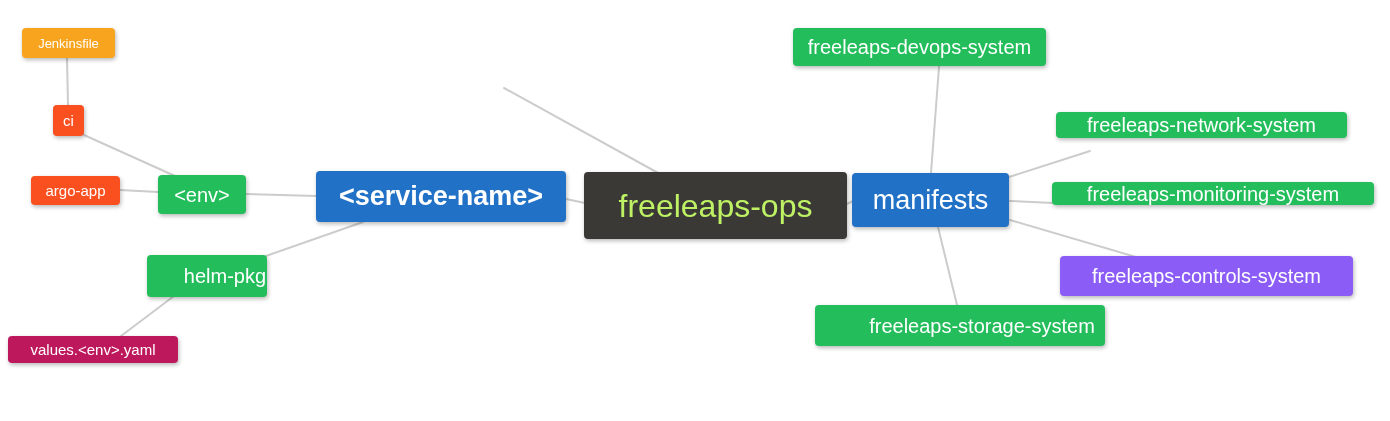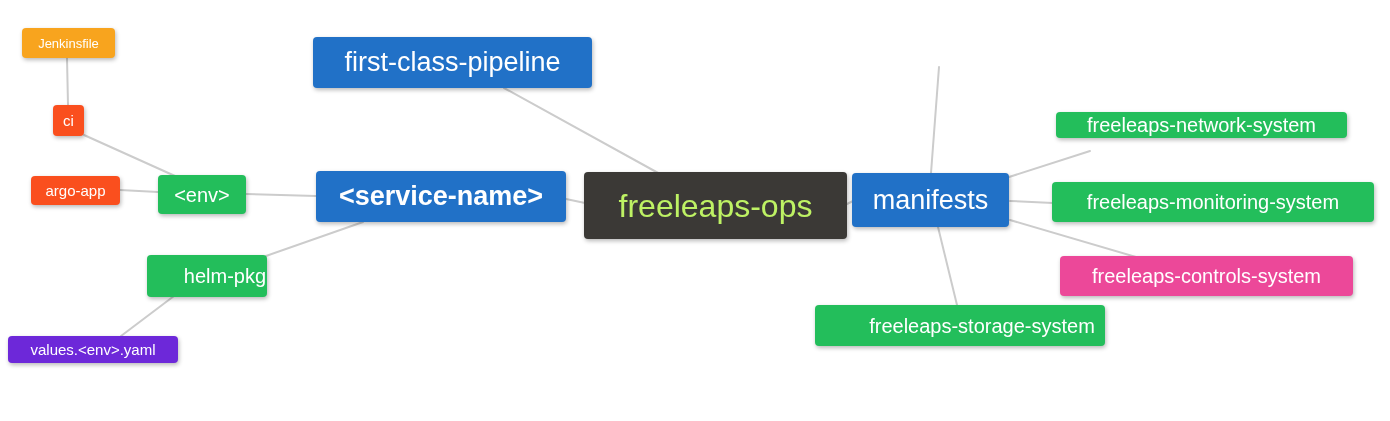--- a/index.html
+++ b/index.html
@@ -68,40 +68,40 @@
     <line x1="847" y1="204" x2="853" y2="201" style="stroke: rgb(204, 204, 204);"></line>
     <line x1="939" y1="67" x2="931" y2="173" style="stroke: rgb(204, 204, 204);"></line>
     <line x1="1009" y1="177" x2="1090" y2="151" style="stroke: rgb(204, 204, 204);"></line>
     <line x1="1010" y1="201" x2="1053" y2="203" style="stroke: rgb(204, 204, 204);"></line>
     <line x1="1010" y1="220" x2="1136" y2="257" style="stroke: rgb(204, 204, 204);"></line>
     <line x1="938" y1="227" x2="957" y2="305" style="stroke: rgb(204, 204, 204);"></line>
   </svg>
 
   <div class="node cat-root" style="left: 584px; top: 172px; width: 263px; height: 67px; background: rgb(59, 57, 54); color: #bef264;">freeleaps-ops</div>
 
-  <div class="node cat-branch" style="left: 313px; top: 37px; width: 279px; height: 51px; background: rgb(33, 113, 199); color: rgb(255, 255, 255);">first-class-pipeline</div>
 
   <div class="node cat-branch" style="left: 316px; top: 171px; width: 250px; height: 51px; background: rgb(33, 113, 199); color: rgb(255, 255, 255); font-weight: bold;">&lt;service-name&gt;</div>
 
   <div class="node cat-branch" style="left: 852px; top: 173px; width: 157px; height: 54px; background: rgb(33, 113, 199); color: rgb(255, 255, 255);">manifests</div>
 
   <div class="node cat-leaf" style="left: 158px; top: 175px; width: 88px; height: 39px; background: rgb(35, 190, 91); color: rgb(255, 255, 255);">&lt;env&gt;</div>
 
   <div class="node cat-leaf" style="left: 147px; top: 255px; width: 120px; height: 42px; background: rgb(35, 190, 91); color: rgb(255, 255, 255); padding-left: 36px;">helm-pkg</div>
 
+  <div class="node cat-leaf" style="left: 793px; top: 28px; width: 253px; height: 38px; background: rgb(35, 190, 91); color: rgb(255, 255, 255);">freeleaps-devops-system</div>
 
   <div class="node cat-leaf" style="left: 1056px; top: 112px; width: 291px; height: 26px; background: rgb(35, 190, 91); color: rgb(255, 255, 255);">freeleaps-network-system</div>
 
-  <div class="node cat-leaf" style="left: 1052px; top: 182px; width: 322px; height: 40px; background: rgb(35, 190, 91); color: rgb(255, 255, 255);">freeleaps-monitoring-system</div>
+  <div class="node cat-leaf" style="left: 1052px; top: 182px; width: 322px; height: 23px; background: rgb(35, 190, 91); color: rgb(255, 255, 255);">freeleaps-monitoring-system</div>
 
-  <div class="node cat-leaf" style="left: 1060px; top: 256px; width: 293px; height: 40px; background: #ec4899; color: rgb(255, 255, 255);">freeleaps-controls-system</div>
+  <div class="node cat-leaf" style="left: 1060px; top: 256px; width: 293px; height: 40px; background: #8b5cf6; color: rgb(255, 255, 255);">freeleaps-controls-system</div>
 
   <div class="node cat-leaf" style="left: 815px; top: 305px; width: 290px; height: 41px; background: rgb(35, 190, 91); color: rgb(255, 255, 255); padding-left: 44px;">freeleaps-storage-system</div>
 
   <div class="node cat-subleaf" style="left: 53px; top: 105px; width: 31px; height: 31px; background: rgb(250, 79, 30); color: rgb(255, 255, 255);">ci</div>
 
   <div class="node cat-subleaf" style="left: 31px; top: 176px; width: 89px; height: 29px; background: rgb(250, 79, 30); color: rgb(255, 255, 255);">argo-app</div>
 
-  <div class="node cat-subleaf" style="left: 8px; top: 336px; width: 170px; height: 27px; background: #6d28d9; color: rgb(255, 255, 255);">values.&lt;env&gt;.yaml</div>
+  <div class="node cat-subleaf" style="left: 8px; top: 336px; width: 170px; height: 27px; background: #be185d; color: rgb(255, 255, 255);">values.&lt;env&gt;.yaml</div>
 
   <div class="node cat-subsubleaf" style="left: 22px; top: 28px; width: 93px; height: 30px; background: rgb(248, 164, 30); color: rgb(255, 255, 255); text-align: right;">Jenkinsfile</div>
 
 </div>
 
 </body></html>

